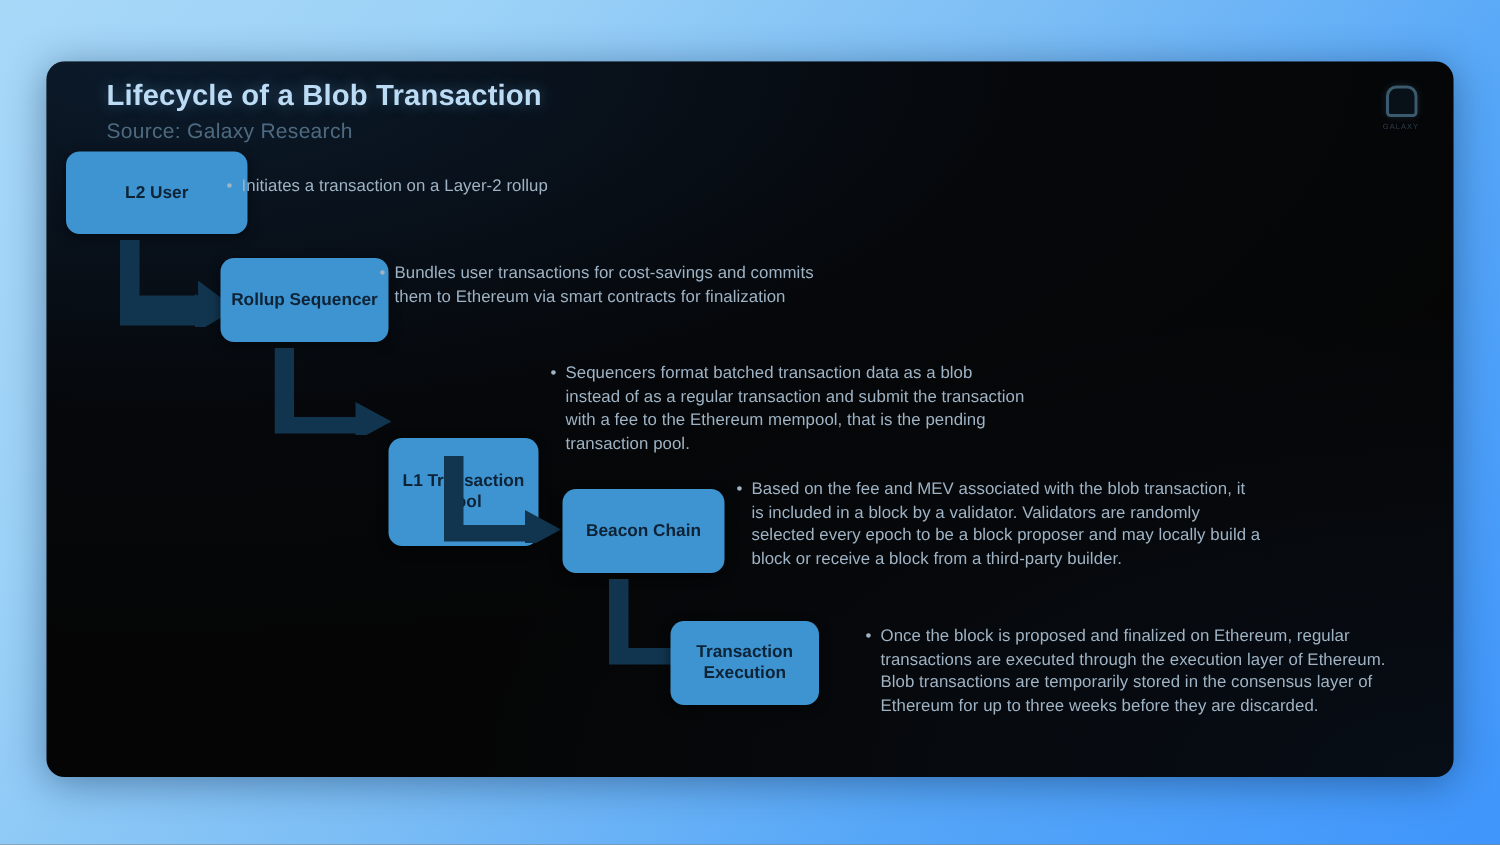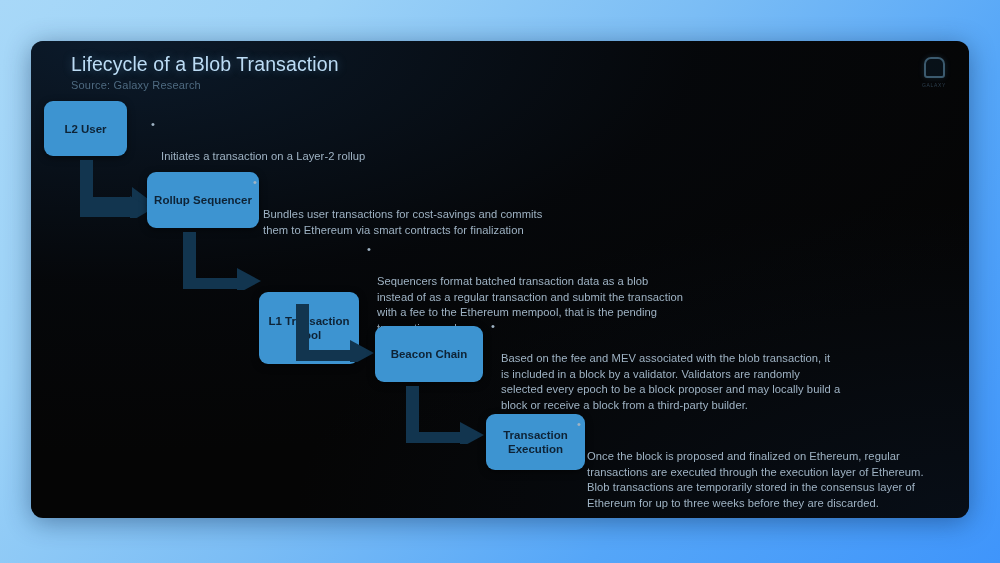--- a/index.html
+++ b/index.html
@@ -34,28 +34,28 @@
     position:absolute; inset:0;
     background:
       radial-gradient(150% 120% at 8% 0%, rgba(17,44,74,.55) 0%, rgba(6,14,26,.25) 42%, rgba(0,0,0,0) 72%),
       radial-gradient(120% 110% at 100% 100%, rgba(12,30,55,.35) 0%, rgba(0,0,0,0) 60%);
     pointer-events:none;
   }
 
   
   #title {
     position:absolute; left:40px; top:12px;
-    font-size:19.5px; font-weight:normal;
+    font-size:19.5px; font-weight:bold;
     letter-spacing:.1px;
     color:#bcdcf5;
     text-shadow:0 0 10px rgba(120,190,240,.35);
   }
   #subtitle {
     position:absolute; left:40px; top:38px;
-    font-size:11px;
+    font-size:14px;
     color:#4e6a80;
     letter-spacing:.2px;
   }
 
   
   #logo {
     position:absolute; right:14px; top:8px;
     width:42px; height:46px;
     display:flex; flex-direction:column;
     align-items:center; justify-content:center;
@@ -92,40 +92,40 @@
     position:absolute;
     color:#9fb3c4;
     font-size:11.2px;
     line-height:15.6px;
     letter-spacing:.05px;
   }
   .desc .bullet {
     position:absolute; left:0; top:0;
     color:#9fb3c4;
   }
-  .desc .txt { display:block; padding-left:10px;margin-top:32px; }
+  .desc .txt { display:block; padding-left:10px; }
 
   
   .arrow { position:absolute; }
   .arrow svg { display:block; }
 </style>
 </head>
 <body>
 
 <div id="panel">
 
   <div id="title">Lifecycle of a Blob Transaction</div>
   <div id="subtitle">Source: Galaxy Research</div>
 
   <div id="logo">
     <div class="mark"></div>
     <div class="wordmark">GALAXY</div>
   </div>
 
-  <div class="node" style="left:13px; top:60px; width:83px; height:55px;">
+  <div class="node" style="left:13px; top:60px; width:121px; height:55px;">
     <span>L2 User</span>
   </div>
   <div class="desc" style="left:120px; top:76px; width:400px;">
     <span class="bullet">•</span>
     <span class="txt">Initiates a transaction on a Layer-2 rollup</span>
   </div>
 
   <div class="arrow" style="left:49px; top:119px;">
     <svg width="76" height="58" viewBox="0 0 76 58">
       <path d="M2 0 L2 40 L52 40 L52 30 L72 45 L52 60 L52 50 L2 50 Z" transform="translate(0,-3)" fill="#12354f"></path>
@@ -172,21 +172,21 @@
     <span class="txt">Based on the fee and MEV associated with the blob transaction, it is included in a block by a validator. Validators are randomly selected every epoch to be a block proposer and may locally build a block or receive a block from a third-party builder.</span>
   </div>
 
   <div class="arrow" style="left:375px; top:345px;">
     <svg width="82" height="58" viewBox="0 0 82 58">
       <path d="M0 0 h13 v46 h46 v11 H0 Z" fill="#12354f"></path>
       <path d="M54 36 L78 49 L54 62 Z" fill="#12354f"></path>
     </svg>
   </div>
 
-  <div class="node" style="left:455px; top:373px; width:99px; height:56px;">
+  <div class="node" style="left:416px; top:373px; width:99px; height:56px;">
     <span>Transaction Execution</span>
   </div>
   <div class="desc" style="left:546px; top:376px; width:372px;">
     <span class="bullet">•</span>
     <span class="txt">Once the block is proposed and finalized on Ethereum, regular transactions are executed through the execution layer of Ethereum. Blob transactions are temporarily stored in the consensus layer of Ethereum for up to three weeks before they are discarded.</span>
   </div>
 
 </div>
 
 </body></html>

